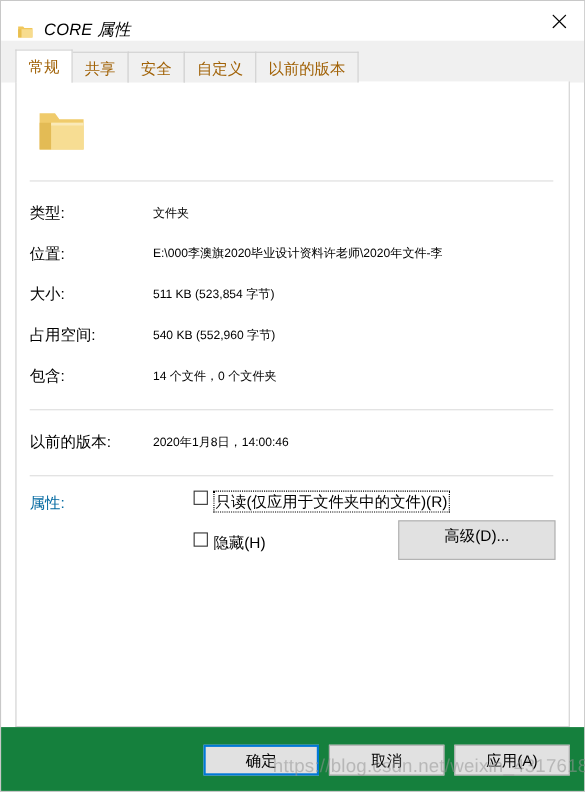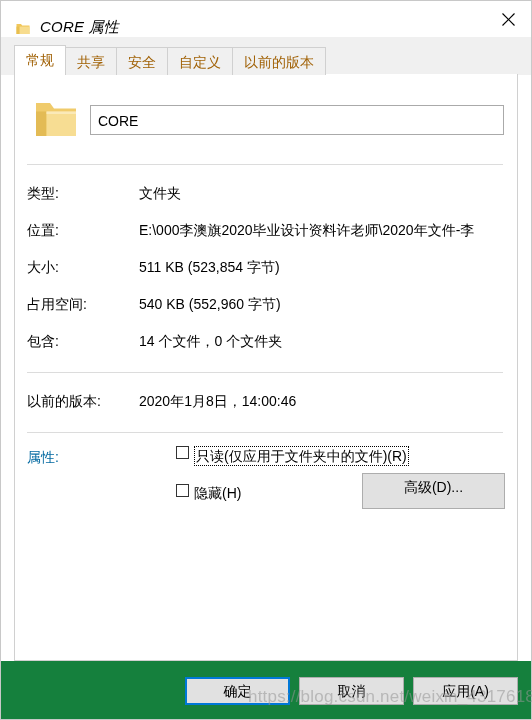--- a/index.html
+++ b/index.html
@@ -162,21 +162,21 @@
   }
   .info-label {
     width: 112px;
     flex: 0 0 112px;
     margin-left: 12px;
     font-size: 14px;
     color: #000000;
     white-space: nowrap;
   }
   .info-value {
-    font-size: 14px;
+    font-size: 11px;
     color: #000000;
     white-space: nowrap;
     overflow: hidden;
     flex: 1 1 auto;
     padding-right: 4px;
   }
 
   
   #attrs-block {
     display: flex;
@@ -318,21 +318,20 @@
 
     <div id="header-row">
       <div id="folder-icon-big">
         <svg width="46" height="42" viewBox="0 0 46 42">
           <path d="M3 4 L17 4 L21 9.5 L43 9.5 L43 37 L3 37 Z" fill="#f0cb6b"></path>
           <path d="M3 12.5 L13.5 12.5 L13.5 37 L3 37 Z" fill="#e3bb55"></path>
           <path d="M13.5 12.5 L43 12.5 L43 37 L13.5 37 Z" fill="#f7dd93"></path>
           <path d="M13.5 12.5 L43 12.5 L43 15 L13.5 15 Z" fill="#fae9b8"></path>
         </svg>
       </div>
-      <div id="name-field">CORE</div>
     </div>
 
     <div class="hr" id="hr1"></div>
 
     <div class="info-group">
       <div class="info-row">
         <span class="info-label">类型:</span>
         <span class="info-value">文件夹</span>
       </div>
       <div class="info-row">

